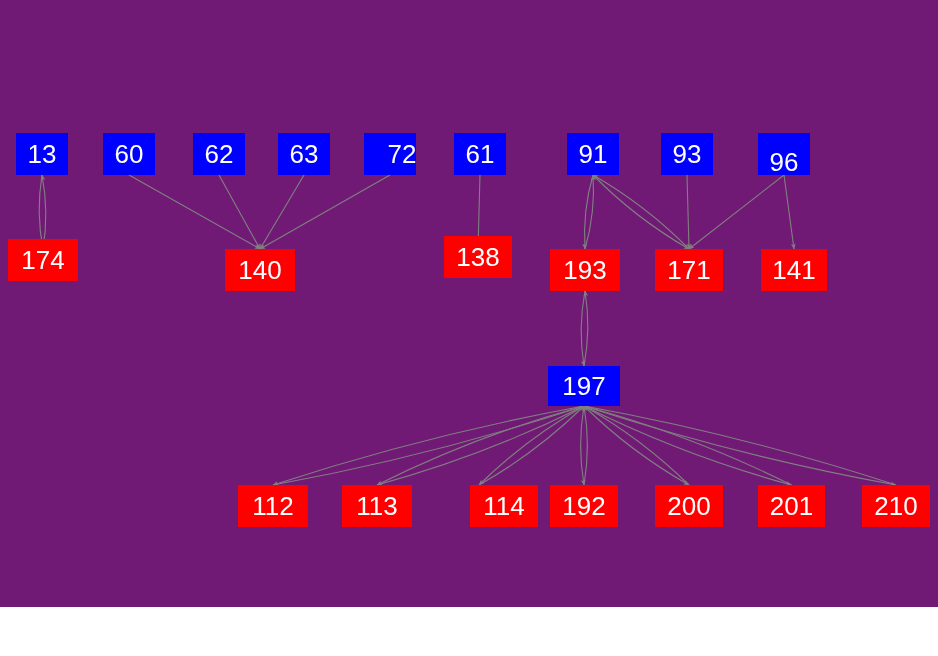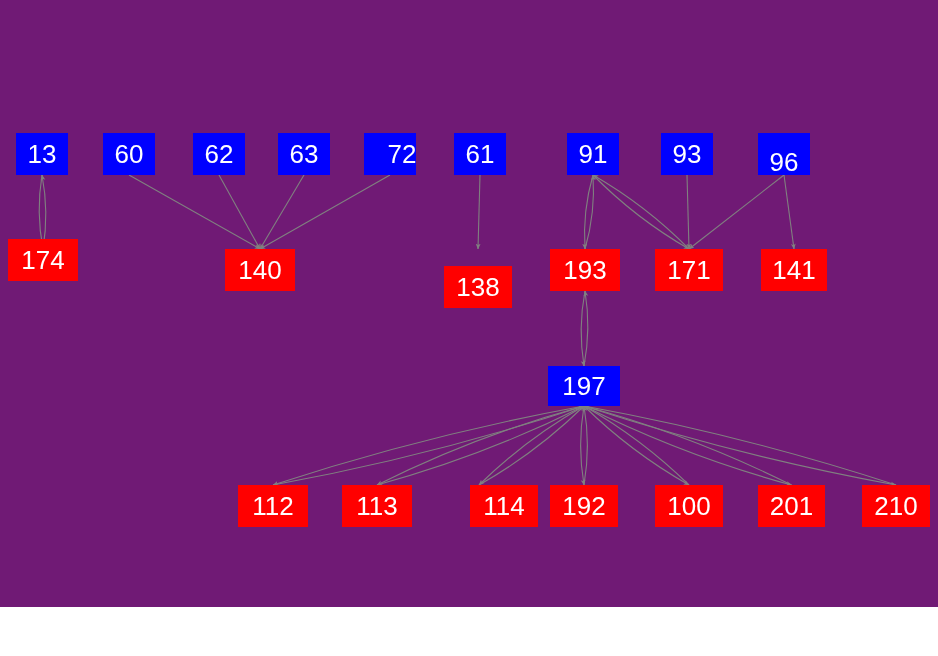--- a/index.html
+++ b/index.html
@@ -112,21 +112,21 @@
       </div>
       <div class="node node-blue" style="left: 758px; top: 133px; width: 52px; height: 42px; align-items: flex-end;">
         <span>96</span>
       </div>
       <div class="node node-red" style="left: 8px; top: 239px; width: 70px; height: 42px;">
         <span>174</span>
       </div>
       <div class="node node-red" style="left: 225px; top: 249px; width: 70px; height: 42px;">
         <span>140</span>
       </div>
-      <div class="node node-red" style="left: 444px; top: 266px; width: 68px; height: 42px; text-align: right;">
+      <div class="node node-red" style="left: 444px; top: 236px; width: 68px; height: 42px; text-align: right;">
         <span>138</span>
       </div>
       <div class="node node-red" style="left: 550px; top: 249px; width: 70px; height: 42px;">
         <span>193</span>
       </div>
       <div class="node node-red" style="left: 655px; top: 249px; width: 68px; height: 42px;">
         <span>171</span>
       </div>
       <div class="node node-red" style="left: 761px; top: 249px; width: 66px; height: 42px;">
         <span>141</span>
@@ -140,21 +140,21 @@
       <div class="node node-red" style="left: 342px; top: 485px; width: 70px; height: 42px;">
         <span>113</span>
       </div>
       <div class="node node-red" style="left: 470px; top: 485px; width: 68px; height: 42px;">
         <span>114</span>
       </div>
       <div class="node node-red" style="left: 550px; top: 485px; width: 68px; height: 42px;">
         <span>192</span>
       </div>
       <div class="node node-red" style="left: 655px; top: 485px; width: 68px; height: 42px;">
-        <span>100</span>
+        <span>200</span>
       </div>
       <div class="node node-red" style="left: 758px; top: 485px; width: 67px; height: 42px;">
         <span>201</span>
       </div>
       <div class="node node-red" style="left: 862px; top: 485px; width: 68px; height: 42px;">
         <span>210</span>
       </div>
     </div>
 </div>
 

